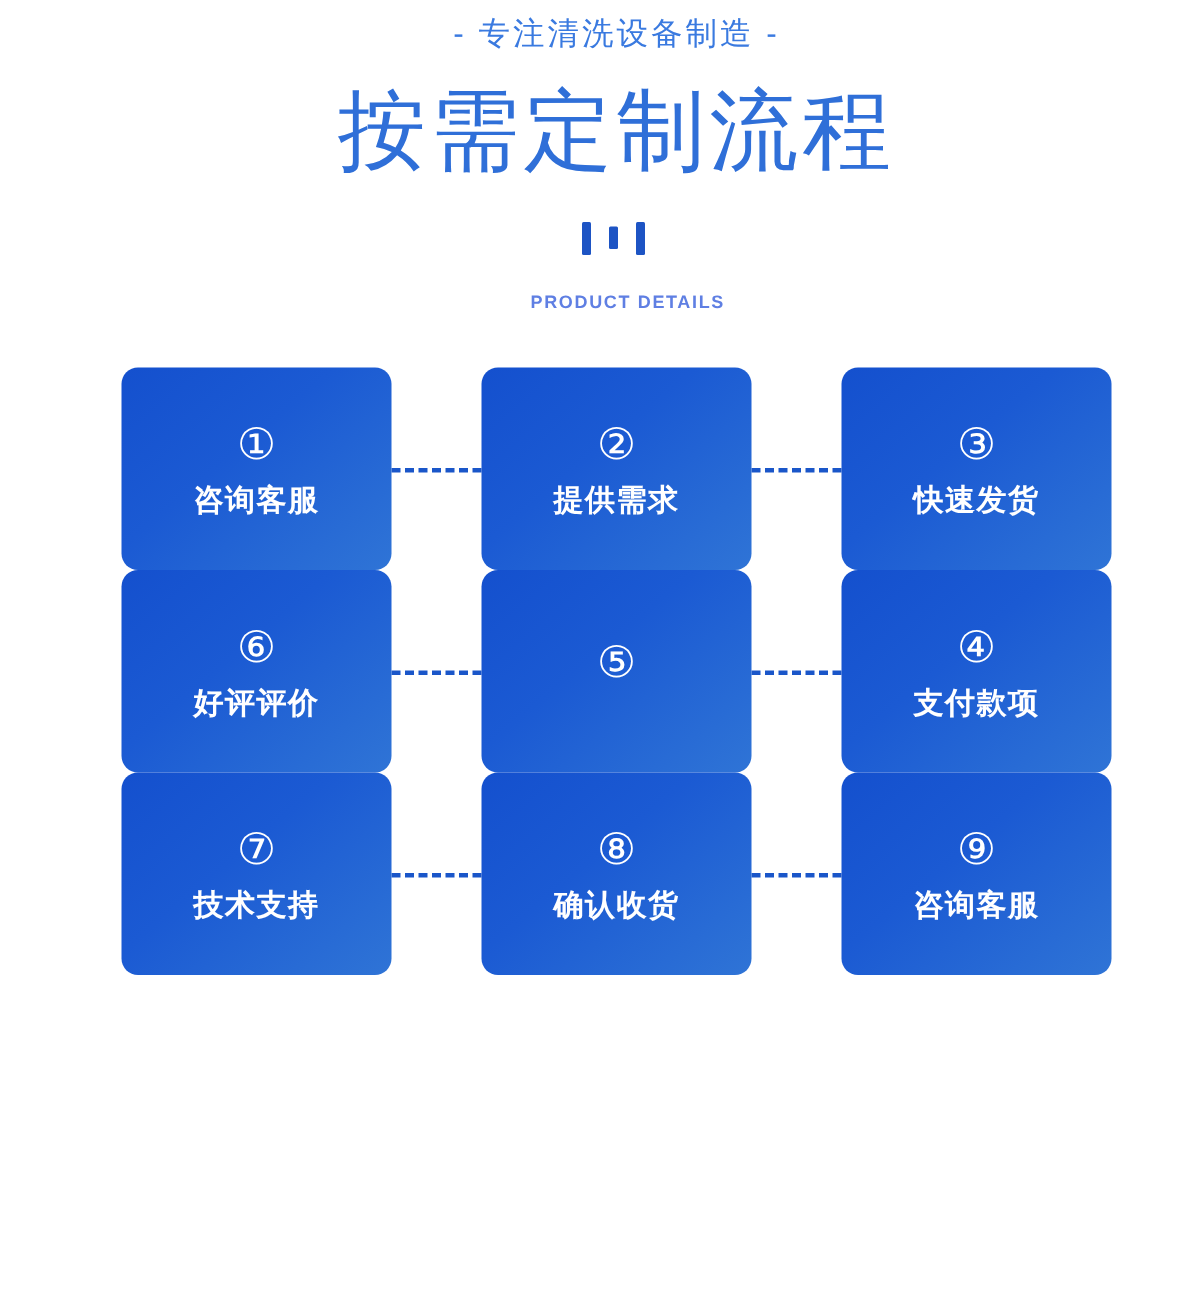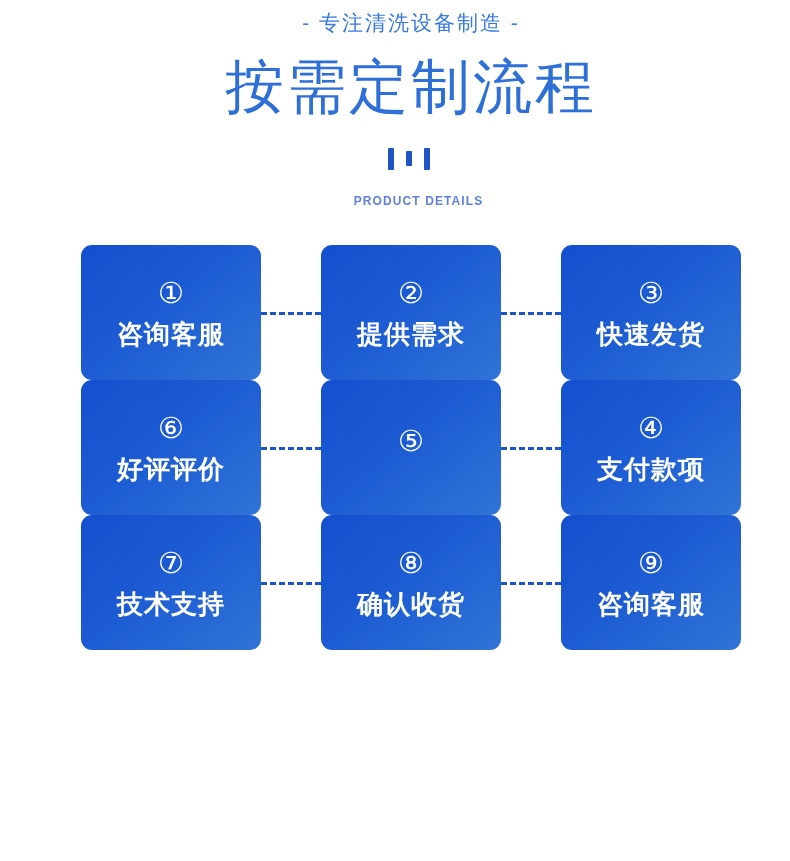--- a/index.html
+++ b/index.html
@@ -87,21 +87,21 @@
   }
   .card .num{
     font-size:29px;
     line-height:1;
     font-weight:400;
     color:#ffffff;
     margin-bottom:13px;
     font-family:"DejaVu Sans",sans-serif;
   }
   .card .label{
-    font-size:26px;
+    font-size:20px;
     font-weight:bold;
     letter-spacing:1px;
     color:#ffffff;
     line-height:1;
   }
 
   
   .h-conn{
     position:absolute;
     top:67px;

